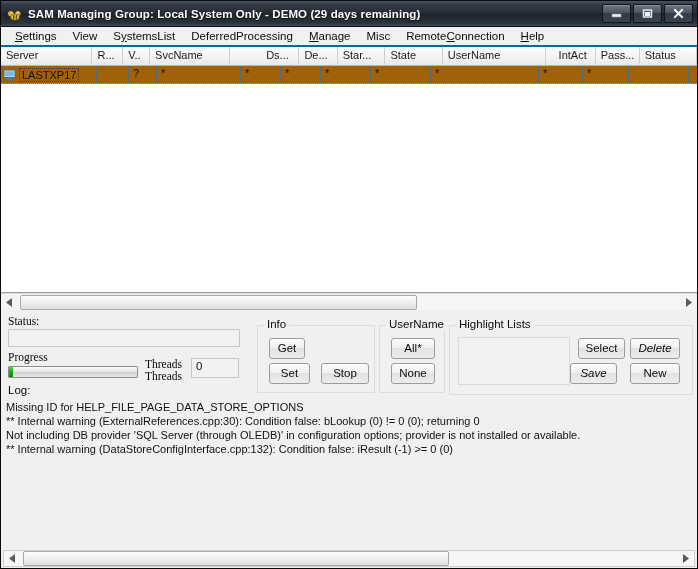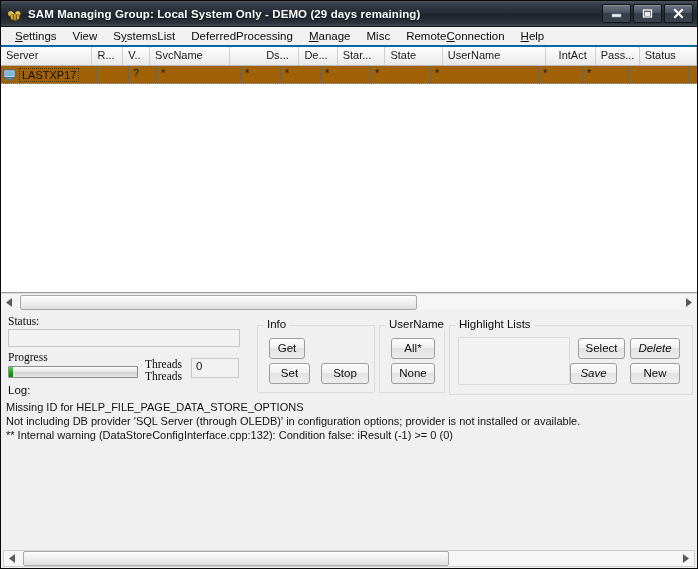--- a/index.html
+++ b/index.html
@@ -477,20 +477,21 @@
       <div class="btn btn-delete">Delete</div>
       <div class="btn btn-save">Save</div>
       <div class="btn btn-new">New</div>
     </div>
 
     <div class="log-label">Log:</div>
   </div>
 
   <div class="log-area" id="log-area">
       <div class="log-line">Missing ID for HELP_FILE_PAGE_DATA_STORE_OPTIONS</div>
+      <div class="log-line">** Internal warning (ExternalReferences.cpp:30): Condition false: bLookup (0) != 0 (0); returning 0</div>
       <div class="log-line">Not including DB provider 'SQL Server (through OLEDB)' in configuration options; provider is not installed or available.</div>
       <div class="log-line">** Internal warning (DataStoreConfigInterface.cpp:132): Condition false: iResult (-1) &gt;= 0 (0)</div>
     </div>
 
   <div class="bottom-scroll-wrap">
     <div class="hscroll" style="border-top:none;background:#f6f6f6;border:1px solid #cfcfcf;box-sizing:border-box;">
       <div class="sb-arrow">
         <svg width="7" height="9" viewBox="0 0 7 9">
             <path d="M6 0 L0 4.5 L6 9 Z" fill="#5b5b5b"></path>
           </svg>

